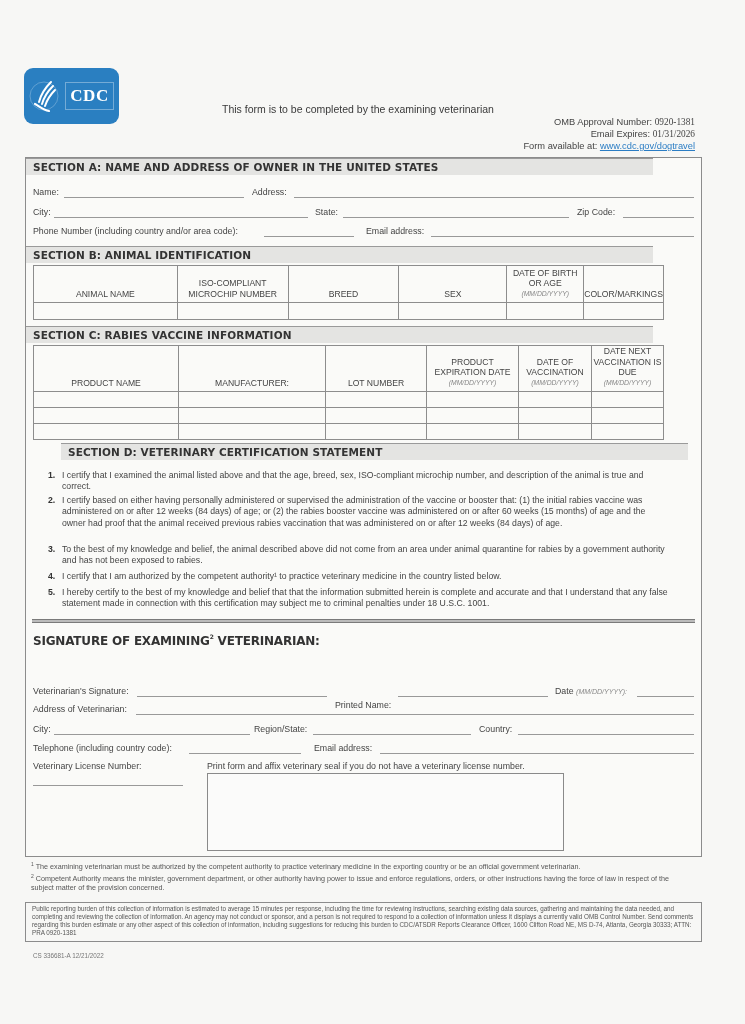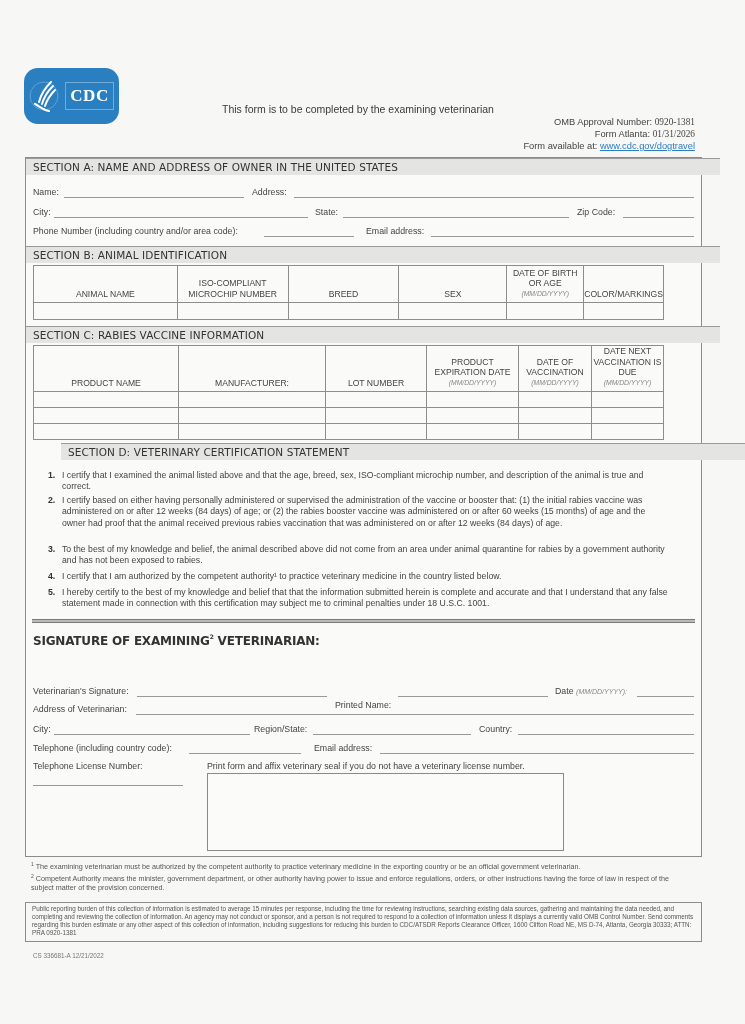--- a/index.html
+++ b/index.html
@@ -1,32 +1,32 @@
 <!DOCTYPE html>
 <html><head>
 <meta charset="utf-8">
 <style>
   * { box-sizing: border-box; margin: 0; padding: 0; }
   html, body { width: 745px; height: 1024px; background: #f6f6f4; overflow: hidden; }
   body { position: relative; font-family: "Liberation Sans", sans-serif; color: #333; }
   .page { position: absolute; left: 0; top: 0; width: 745px; height: 1024px; background: #f7f7f5; }
 
   
-  .logo { position: absolute; left: 24px; top: 68px; width: 95px; height: 56px; background: #2a7fc1; border-radius: 14px; display: flex; align-items: center; justify-content: center; gap: 6px; }
+  .logo { position: absolute; left: 24px; top: 68px; width: 95px; height: 56px; background: #2a7fc1; border-radius: 9px; display: flex; align-items: center; justify-content: center; gap: 6px; }
   .logo svg { width: 30px; height: 36px; }
   .logo .cdc-box { border: 1px solid rgba(255,255,255,0.35); padding: 3px 4px; color: #fff; font-family: "Liberation Serif", serif; font-weight: bold; font-size: 17px; letter-spacing: 0.5px; }
   .title { position: absolute; left: 172px; top: 84px; font-family: "DejaVu Sans", sans-serif; font-size: 16.5px; color: #3a3a3a; letter-spacing: -0.2px; }
   .subtitle { position: absolute; left: 222px; top: 103px; font-size: 10.5px; color: #3a3a3a; }
   .omb { position: absolute; right: 50px; top: 116px; text-align: right; font-size: 9.3px; line-height: 12px; color: #444; }
   .omb .serif { font-family: "Liberation Serif", serif; }
   .omb .link { color: #2b7dc4; text-decoration: underline; }
 
   
   .frame { position: absolute; left: 25px; top: 157px; width: 677px; height: 700px; border: 1px solid #8c8c8c; background: #fafaf8; }
-  .sec-head { position: absolute; left: 0; width: 694px; height: 17px; background: #e4e4e2; border-top: 1px solid #9a9a9a; font-family: "DejaVu Sans", sans-serif; font-weight: normal; font-size: 10.5px; color: #333; padding: 2px 0 0 7px; letter-spacing: 0.1px; }
+  .sec-head { position: absolute; left: 0; width: 627px; height: 17px; background: #e4e4e2; border-top: 1px solid #9a9a9a; font-family: "DejaVu Sans", sans-serif; font-weight: bold; font-size: 10.5px; color: #333; padding: 2px 0 0 7px; letter-spacing: 0.1px; }
 
   .fieldline { position: absolute; font-size: 8.8px; color: #444; white-space: nowrap; }
   .line { position: absolute; border-bottom: 1px solid #999; height: 1px; }
 
   
   table.grid { position: absolute; border-collapse: collapse; }
   table.grid td, table.grid th { border: 1px solid #8d8d8d; font-weight: normal; font-size: 8.6px; color: #444; text-align: center; vertical-align: bottom; padding-bottom: 3px; line-height: 10.5px; }
   table.grid th .fmt { display: block; font-style: italic; font-size: 6.8px; color: #888; }
 
   
@@ -59,21 +59,21 @@
       <path d="M22 4 C16 10 12 16 10 24 M24 8 C19 13 15 19 13 26 M26 12 C21 17 18 22 16 28" stroke="#fff" stroke-width="2" fill="none" stroke-linecap="round"></path>
       <path d="M6 26 C10 28 14 32 20 33" stroke="#fff" stroke-width="2.2" fill="none" stroke-linecap="round"></path>
     </svg>
     <span class="cdc-box">CDC</span>
   </div>
 
   <div class="subtitle">This form is to be completed by the examining veterinarian</div>
 
   <div class="omb">
     <div><span>OMB Approval Number:</span> <span class="serif">0920-1381</span></div>
-    <div><span>Form Atlanta:</span> <span class="serif">01/31/2026</span></div>
+    <div><span>Email Expires:</span> <span class="serif">01/31/2026</span></div>
     <div><span>Form available at:</span> <span class="link">www.cdc.gov/dogtravel</span></div>
   </div>
 
   <div class="frame">
 
     <div class="sec-head" style="top:0;">SECTION A: NAME AND ADDRESS OF OWNER IN THE UNITED STATES</div>
 
     <div class="fieldline" style="left:7px; top:29px;">Name:</div>
     <div class="line" style="left:38px; top:39px; width:180px;"></div>
     <div class="fieldline" style="left:226px; top:29px;">Address:</div>
@@ -197,21 +197,21 @@
     <div class="fieldline" style="left:228px; top:566px;">Region/State:</div>
     <div class="line" style="left:287px; top:576px; width:158px;"></div>
     <div class="fieldline" style="left:453px; top:566px;">Country:</div>
     <div class="line" style="left:492px; top:576px; width:176px;"></div>
 
     <div class="fieldline" style="left:7px; top:585px;">Telephone (including country code):</div>
     <div class="line" style="left:163px; top:595px; width:112px;"></div>
     <div class="fieldline" style="left:288px; top:585px;">Email address:</div>
     <div class="line" style="left:354px; top:595px; width:314px;"></div>
 
-    <div class="fieldline" style="left:7px; top:603px;">Telephone License Number:</div>
+    <div class="fieldline" style="left:7px; top:603px;">Veterinary License Number:</div>
     <div class="line" style="left:7px; top:627px; width:150px;"></div>
     <div class="fieldline" style="left:181px; top:603px;">Print form and affix veterinary seal if you do not have a veterinary license number.</div>
     <div class="seal-box" style="left:181px; top:615px; width:357px; height:78px;"></div>
   </div>
 
   <div class="footnotes">
     <div><sup>1</sup> <span>The examining veterinarian must be authorized by the competent authority to practice veterinary medicine in the exporting country or be an official government veterinarian.</span></div>
     <div><sup>2</sup> <span>Competent Authority means the minister, government department, or other authority having power to issue and enforce regulations, orders, or other instructions having the force of law in respect of the subject matter of the provision concerned.</span></div>
   </div>
 

